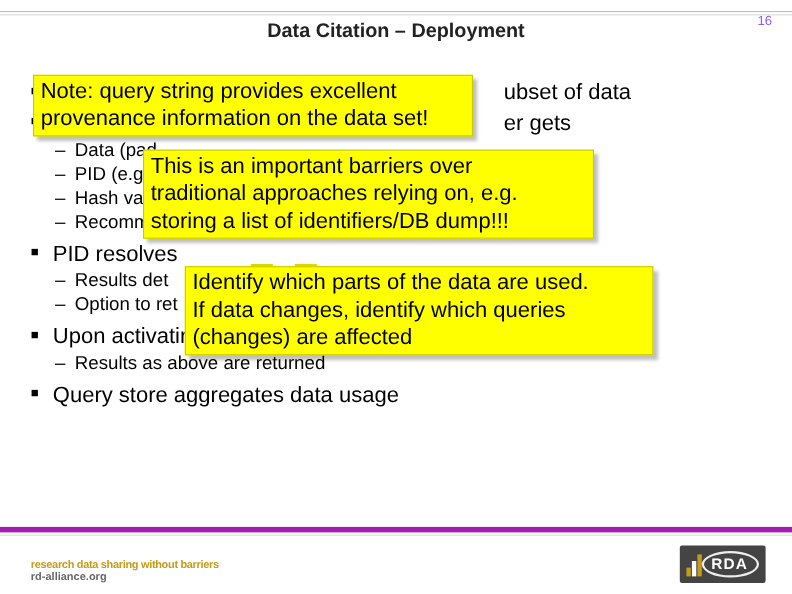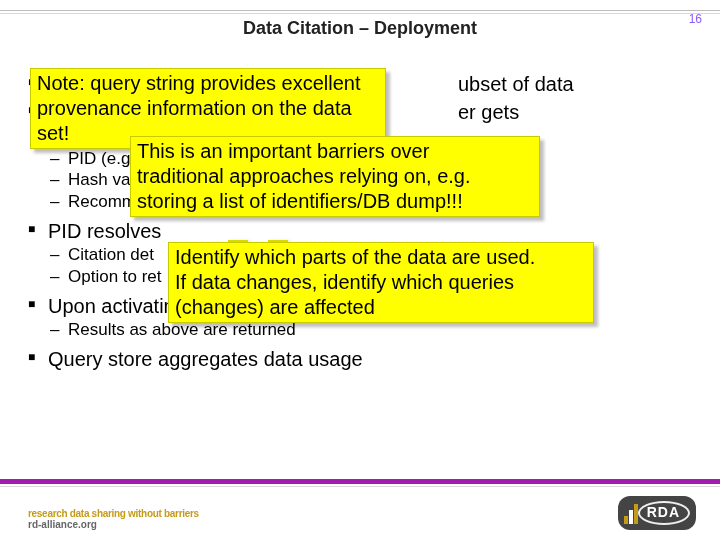--- a/index.html
+++ b/index.html
@@ -89,21 +89,21 @@
   .note {
     position: absolute;
     background: #ffff00;
     border: 1px solid #c9c900;
     font-size: 20px;
     color: #000;
     padding: 2px 6px;
     line-height: 1.25;
     box-shadow: 4px 4px 3px rgba(0,0,0,0.25);
   }
-  .note1 { left: 30px; top: 68px; width: 356px; }
+  .note1 { left: 30px; top: 68px; width: 400px; }
   .note2 { left: 130px; top: 136px; width: 410px; }
   .note3 { left: 168px; top: 242px; width: 426px; }
   .arrow {
     position: absolute;
     width: 0; height: 0;
     border-left: 16px solid transparent;
     border-right: 16px solid transparent;
     border-top: 22px solid #d9d900;
     filter: drop-shadow(2px 2px 2px rgba(0,0,0,0.25));
   }
@@ -141,21 +141,21 @@
   }
   .logo-left .l1 { color: #c59b18; font-weight: 700; letter-spacing: -0.3px;}
   .logo-left .l2 { color: #666; font-weight: 700; }
   .logo-right {
     position: absolute;
     right: 24px;
     bottom: 10px;
     width: 78px;
     height: 34px;
     background: #444;
-    border-radius: 12px;
+    border-radius: 2px;
   }
   .logo-right .oval {
     position: absolute;
     right: 6px;
     top: 5px;
     width: 52px;
     height: 24px;
     border: 2px solid #eee;
     border-radius: 50%;
   }
@@ -195,21 +195,21 @@
 
   <div class="content">
     <div class="b1" style="padding-left:430px;"><span>ubset of data</span></div>
     <div class="b1" style="padding-left:430px;"><span>er gets</span></div>
     <div class="b2"><span>Data (pad</span></div>
     <div class="b2"><span>PID (e.g.</span></div>
     <div class="b2"><span>Hash valu</span></div>
     <div class="b2"><span>Recommended citation text (e.g. BibTeX)</span></div>
 
     <div class="b1" style="margin-top:6px;"><span>PID resolves</span></div>
-    <div class="b2"><span>Citation det</span></div>
+    <div class="b2"><span>Results det</span></div>
     <div class="b2"><span>Option to ret</span></div>
 
     <div class="b1" style="margin-top:6px;"><span>Upon activating PID associated with a data citation</span></div>
     <div class="b2"><span>Results as above are returned</span></div>
 
     <div class="b1" style="margin-top:6px;"><span>Query store aggregates data usage</span></div>
   </div>
 
   <div class="arrow arrow1"></div>
   <div class="arrow arrow2"></div>

